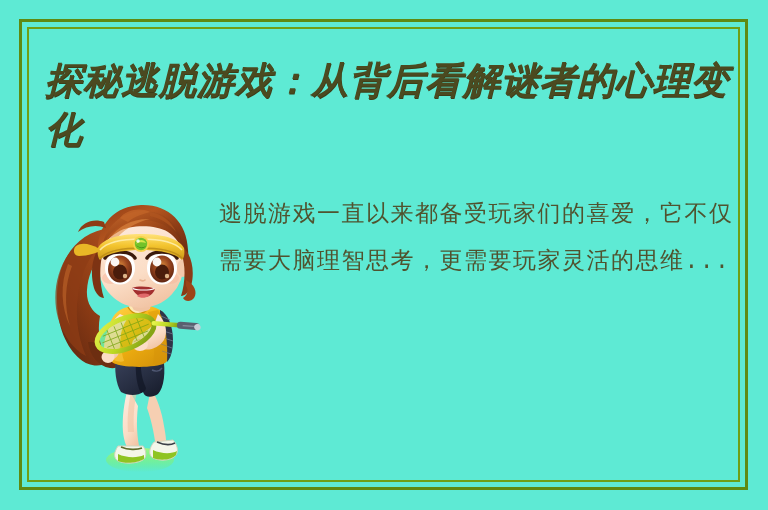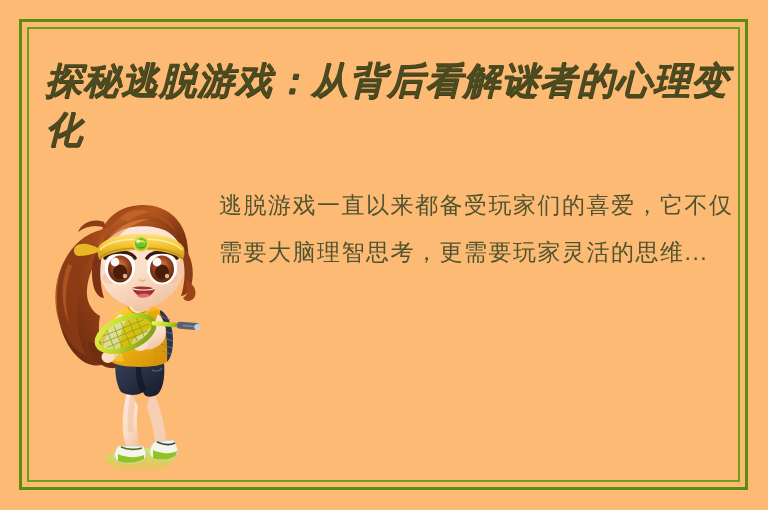--- a/index.html
+++ b/index.html
@@ -10,21 +10,21 @@
     width: 768px;
     height: 510px;
     overflow: hidden;
     font-family: "DejaVu Sans", "Liberation Sans", sans-serif;
   }
 
   #card {
     position: relative;
     width: 768px;
     height: 510px;
-    background: #fdba74;
+    background: #5eead4;
     overflow: hidden;
   }
 
   
   #frame-outer {
     position: absolute;
     left: 19px;
     top: 19px;
     width: 729px;
     height: 471px;
@@ -58,23 +58,23 @@
     color: #4b4a20;
     text-shadow: 0.5px 0.5px 0 #3e3d18;
     white-space: pre-wrap;
     word-break: break-all;
   }
 
   
   #body-text {
     position: absolute;
     left: 219px;
-    top: 182px;
+    top: 192px;
     width: 516px;
-    font-family: Liberation Sans, sans-serif;
+    font-family: Liberation Mono, monospace;
     font-size: 23px;
     line-height: 47px;
     letter-spacing: 1.5px;
     color: #50532f;
     text-indent: 0;
     word-break: break-all;
   }
 
   
   #character {

